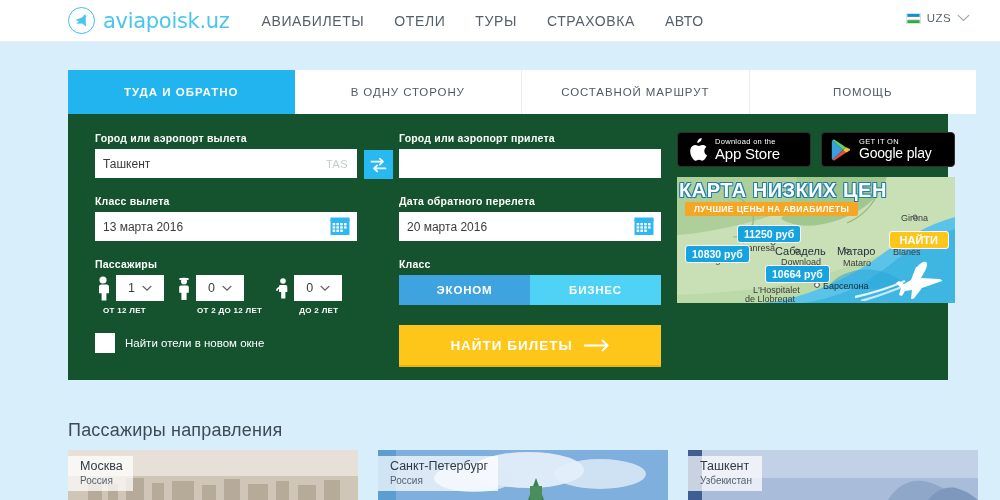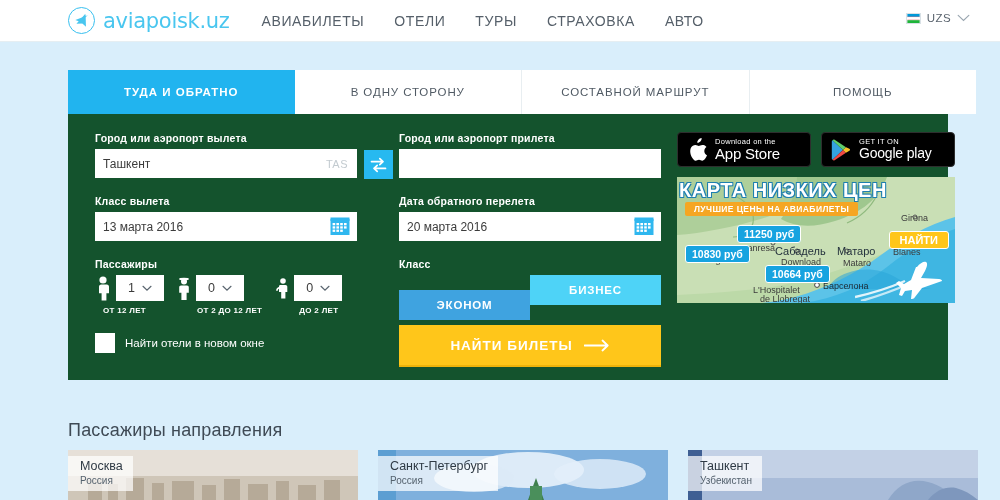--- a/index.html
+++ b/index.html
@@ -120,21 +120,21 @@
   .checkbox { width:20px; height:20px; background:#ffffff; flex:none; }
   .checklabel { font-size:11.5px; color:#ffffff; }
 
   
   .classrow { display:flex; width:100%; margin-top:0; }
   .classbtn {
     flex:1; height:30px; display:flex; align-items:center; justify-content:center;
     font-size:11.5px; font-weight:bold; color:#ffffff; letter-spacing:0.8px;
     text-transform:uppercase; cursor:pointer;
   }
-  .classbtn.econom { background:#3fa3e0;margin-top:15px; }
+  .classbtn.econom { background:#3fa3e0; }
   .classbtn.business { background:#4ed3f7; }
 
   .findbtn {
     position:absolute; left:331px; top:211px; width:262px; height:42px;
     background:#ffc61a; display:flex; align-items:center; justify-content:center;
     gap:11px; cursor:pointer;
     border-bottom:2px solid #eeb40b;
   }
   .findbtn .lbl {
     font-size:13.5px; font-weight:bold; color:#ffffff; letter-spacing:1px;
@@ -451,21 +451,21 @@
       <span class="map-city" style="left:216px; top:70px;">Blanes</span>
       <span class="map-city" style="left:36px; top:78px;">Igualada</span>
       <span class="map-city" style="left:63px; top:66px;">Manresa</span>
       <span class="map-city" style="left:98px; top:68px; font-size:11px; color:#23313c;">Сабадель</span>
       <span class="map-city sub" style="left:104px; top:80px;">Download</span>
       <span class="map-city" style="left:160px; top:68px; font-size:11px; color:#23313c;">Матаро</span>
       <span class="map-city sub" style="left:166px; top:81px;">Mataro</span>
       <span class="map-city" style="left:98px; top:92px;">Rubi</span>
       <span class="map-city" style="left:146px; top:104px; color:#1d2a33;">Барселона</span>
       <span class="map-city" style="left:76px; top:108px;">L'Hospitalet</span>
-      <span class="map-city" style="left:83px; top:117px;">de Llobregat</span>
+      <span class="map-city" style="left:68px; top:117px;">de Llobregat</span>
 
       <span class="price-tag" style="left:60px; top:48px;">11250 руб</span>
       <span class="price-tag" style="left:8px; top:68px;">10830 руб</span>
       <span class="price-tag" style="left:88px; top:88px;">10664 руб</span>
       <span class="map-find">НАЙТИ</span>
 
       <svg class="plane-svg" width="96" height="44" viewBox="0 0 96 44">
         <path d="M0 40c18-4 34-9 50-16" stroke="#ffffff" stroke-width="2.4" opacity="0.85" fill="none"></path>
         <path d="M6 44c18-5 34-11 50-18" stroke="#ffffff" stroke-width="2.4" opacity="0.7" fill="none"></path>
         <path d="M62 10c3-4 7-6 9-5 2 1 1 5-1 9l-4 7 18 1c2 0 3 1 3 2l-20 7-7 9c-1 2-3 2-4 2l1-9-7 1-3 5-3-1 2-7-5-5 3-2 5 3 7-4 5-13z" fill="#ffffff"></path>

